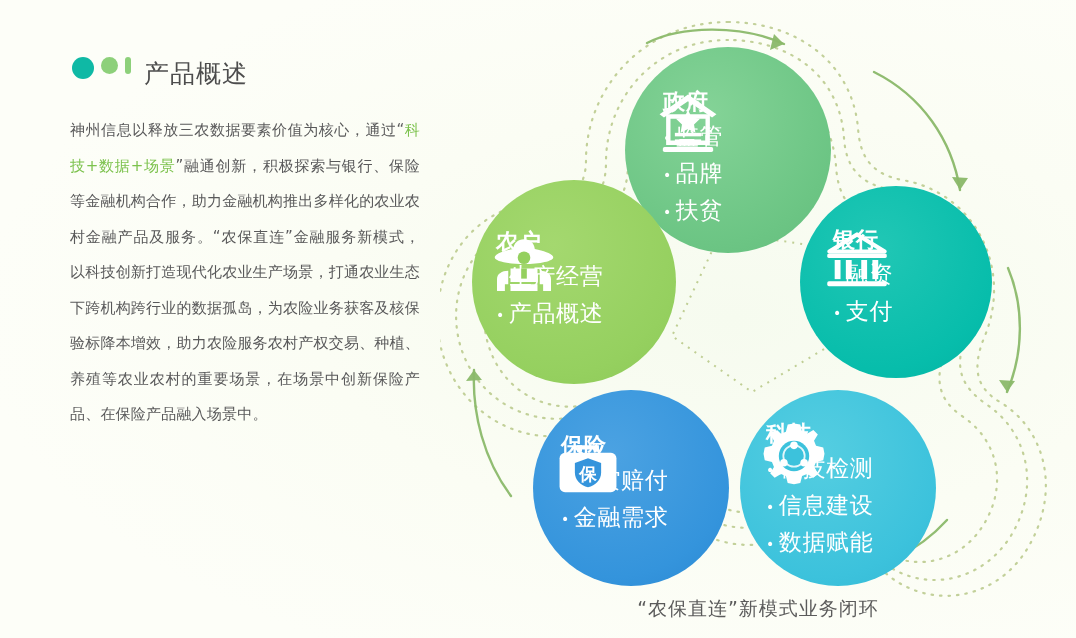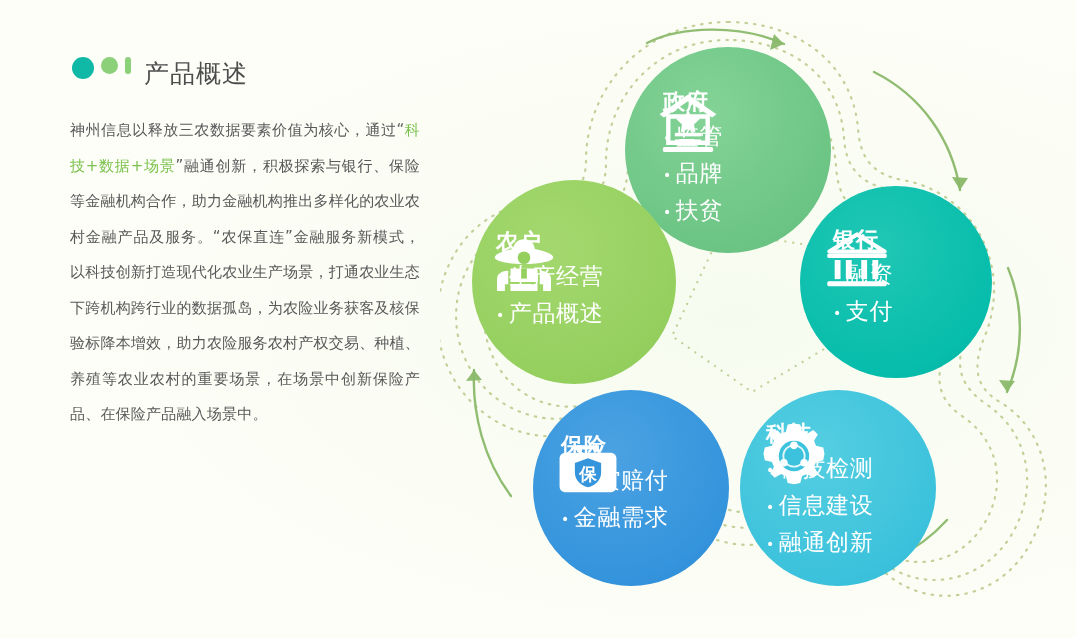--- a/index.html
+++ b/index.html
@@ -168,21 +168,21 @@
           <circle cx="32" cy="32" r="9.5" fill="none" stroke="#ffffff" stroke-width="1.6" opacity="0.85"></circle>
           <circle cx="32" cy="22.5" r="3.4"></circle>
           <circle cx="23" cy="38" r="3.4"></circle>
           <circle cx="41" cy="38" r="3.4"></circle>
         </svg>
       </div>
       <div class="bc-text" style="margin-left:8px;">
         <div class="bc-title">科技</div>
         <div class="bc-item">科技检测</div>
         <div class="bc-item">信息建设</div>
-        <div class="bc-item">融通创新</div>
+        <div class="bc-item">数据赋能</div>
       </div>
     </div>
 
     <div class="bubble b-ins"></div>
     <div class="bubble-content" style="left:113px;top:432px;width:180px;">
       <div class="bc-icon">
         <svg width="70" height="70" viewBox="0 0 64 64" fill="#ffffff">
           <path d="M22 12 h20 v6 h-4.5 v-2 h-11 v2 H22 Z"></path>
           <rect x="6" y="19" width="52" height="36" rx="5"></rect>
           <path d="M32 24 l12 4.4 v8.6 c0 7.2 -5.2 11.6 -12 13.6 c-6.8 -2 -12 -6.4 -12 -13.6 v-8.6z" fill="#3494dc"></path>
@@ -210,14 +210,15 @@
         </svg>
       </div>
       <div class="bc-text" style="margin-left:8px;">
         <div class="bc-title">农户</div>
         <div class="bc-item">生产经营</div>
         <div class="bc-item">产品概述</div>
       </div>
     </div>
 
 
+    <div class="caption">“农保直连”新模式业务闭环</div>
   </div>
 </div>
 
 </body></html>

